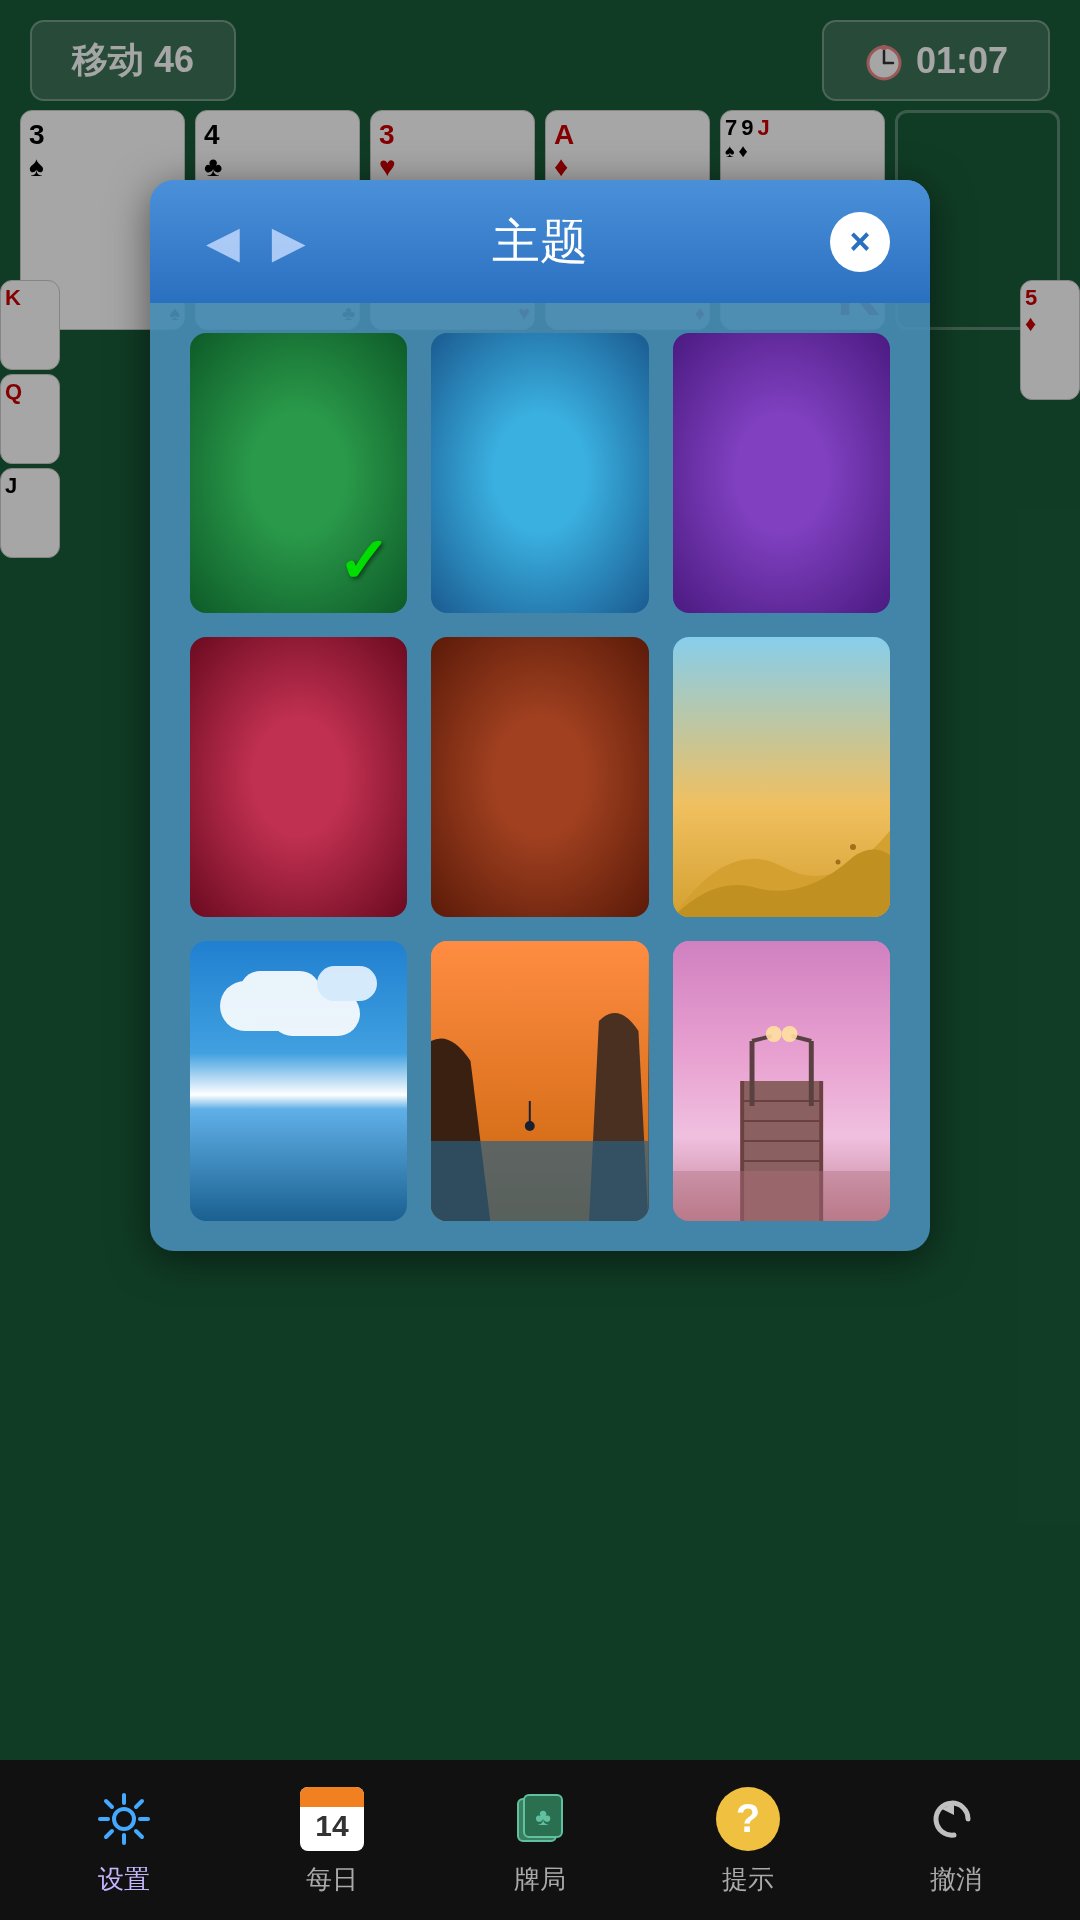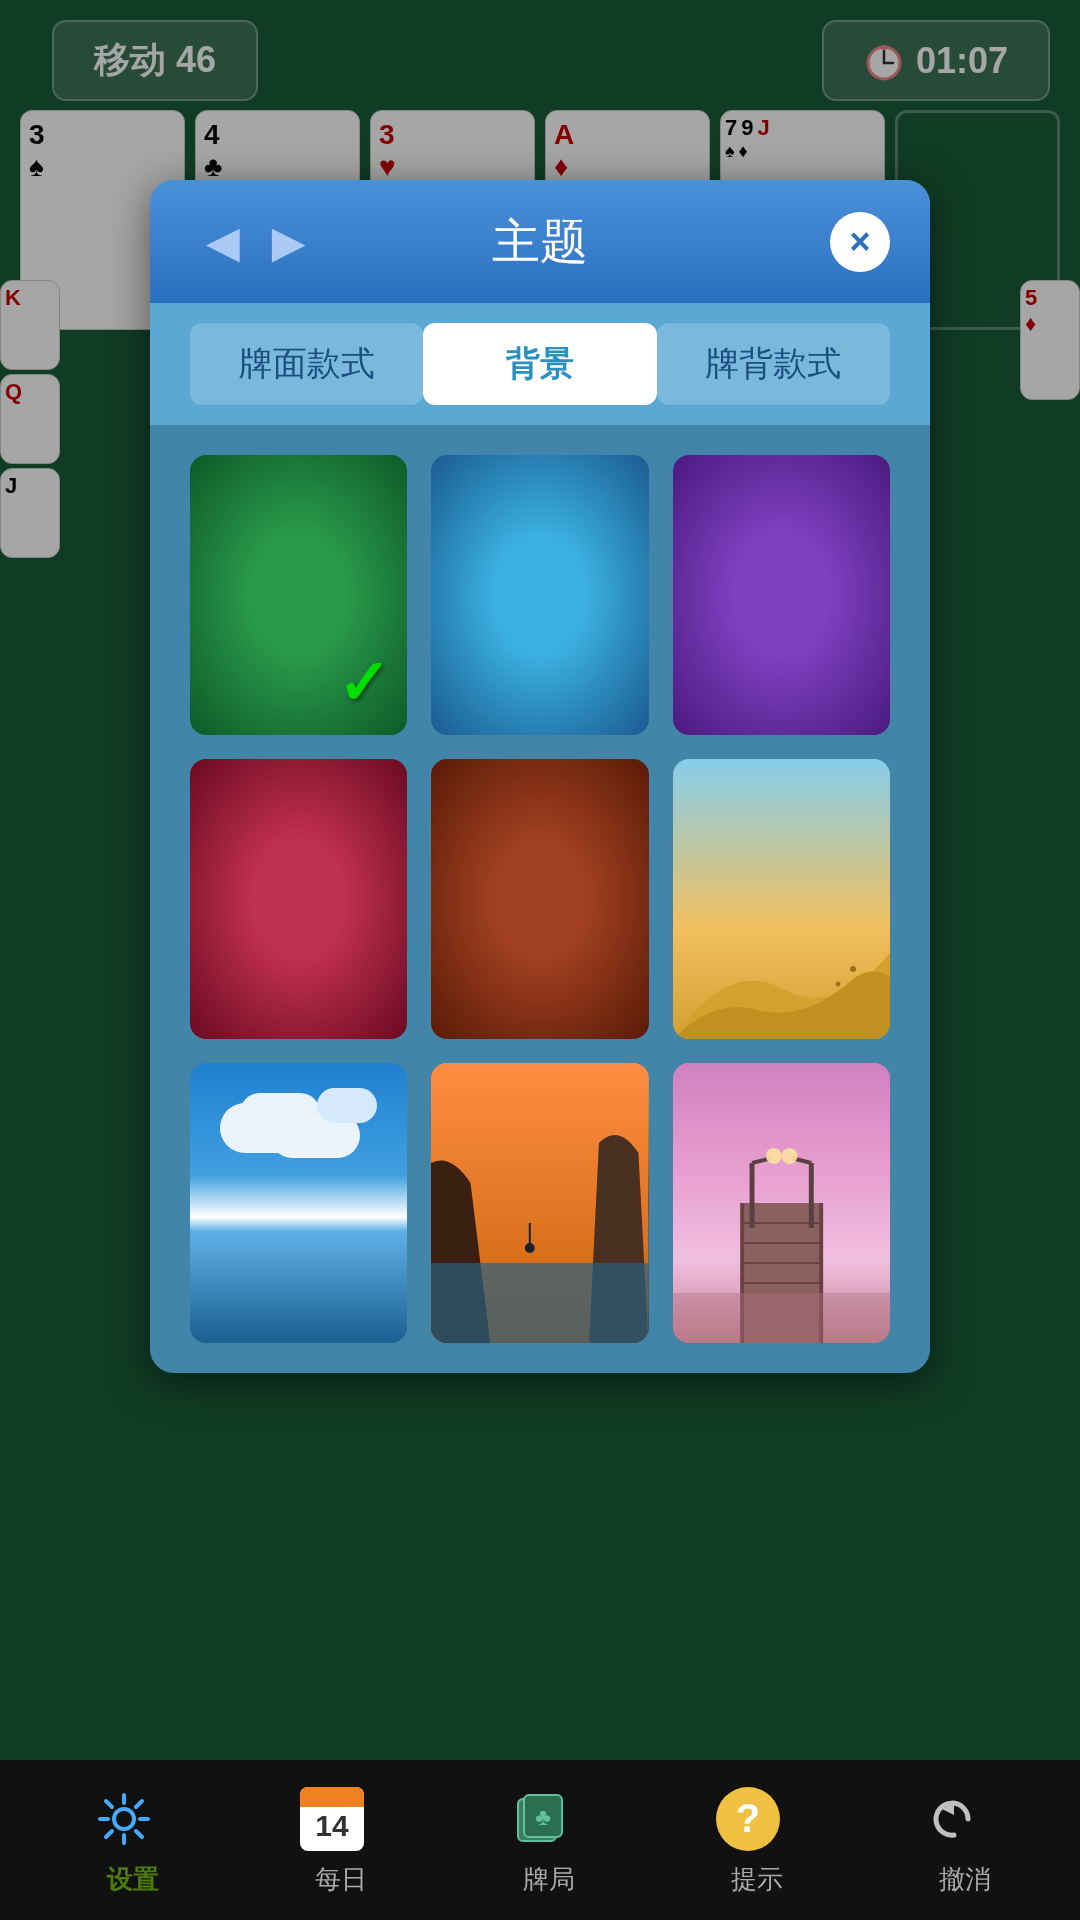--- a/index.html
+++ b/index.html
@@ -29,21 +29,20 @@
       padding: 0 30px;
     }
     .top-stat {
       background: rgba(255,255,255,0.15);
       border: 2px solid rgba(255,255,255,0.3);
       border-radius: 14px;
       padding: 14px 40px;
       color: white;
       font-size: 36px;
       font-weight: bold;
-      margin-left: 22px;
     }
     .top-stat.timer {
       display: flex;
       align-items: center;
       gap: 12px;
     }
 
     
     .cards-row {
       position: absolute;
@@ -270,38 +269,37 @@
       height: 160px;
       background: #111;
       display: flex;
       justify-content: space-around;
       align-items: center;
       padding: 0 20px;
     }
     .nav-item {
       display: flex;
       flex-direction: column;
-      align-items: flex-end;
+      align-items: center;
       gap: 8px;
       cursor: pointer;
     }
     .nav-icon {
       width: 70px; height: 70px;
       display: flex;
       align-items: center;
       justify-content: center;
       font-size: 44px;
     }
     .nav-label {
       color: #aaa;
       font-size: 26px;
     }
     .nav-item.active .nav-label {
-      color: #4d7c0f;
-      font-weight: bold;
+      color: #c4b5fd;
     }
 
     
     .icon-settings {
       color: #4af;
     }
     .icon-calendar {
       background: white;
       border-radius: 8px;
       width: 64px; height: 64px;
@@ -420,31 +418,20 @@
 <div class="modal-overlay">
   <div class="modal">
 
     <div class="modal-header">
       <span class="nav-arrow">◀</span>
       <span class="modal-title">主题</span>
       <span class="nav-arrow">▶</span>
       <div class="close-btn">×</div>
     </div>
 
-    <div class="tabs">
-      <div class="tab">
-        <span>牌面款式</span>
-      </div>
-      <div class="tab active">
-        <span>背景</span>
-      </div>
-      <div class="tab">
-        <span>牌背款式</span>
-      </div>
-    </div>
 
     <div class="grid-container">
 
       <div class="grid-item bg-green">
         <span class="check">✓</span>
       </div>
 
       <div class="grid-item bg-blue"></div>
 
       <div class="grid-item bg-purple"></div>

